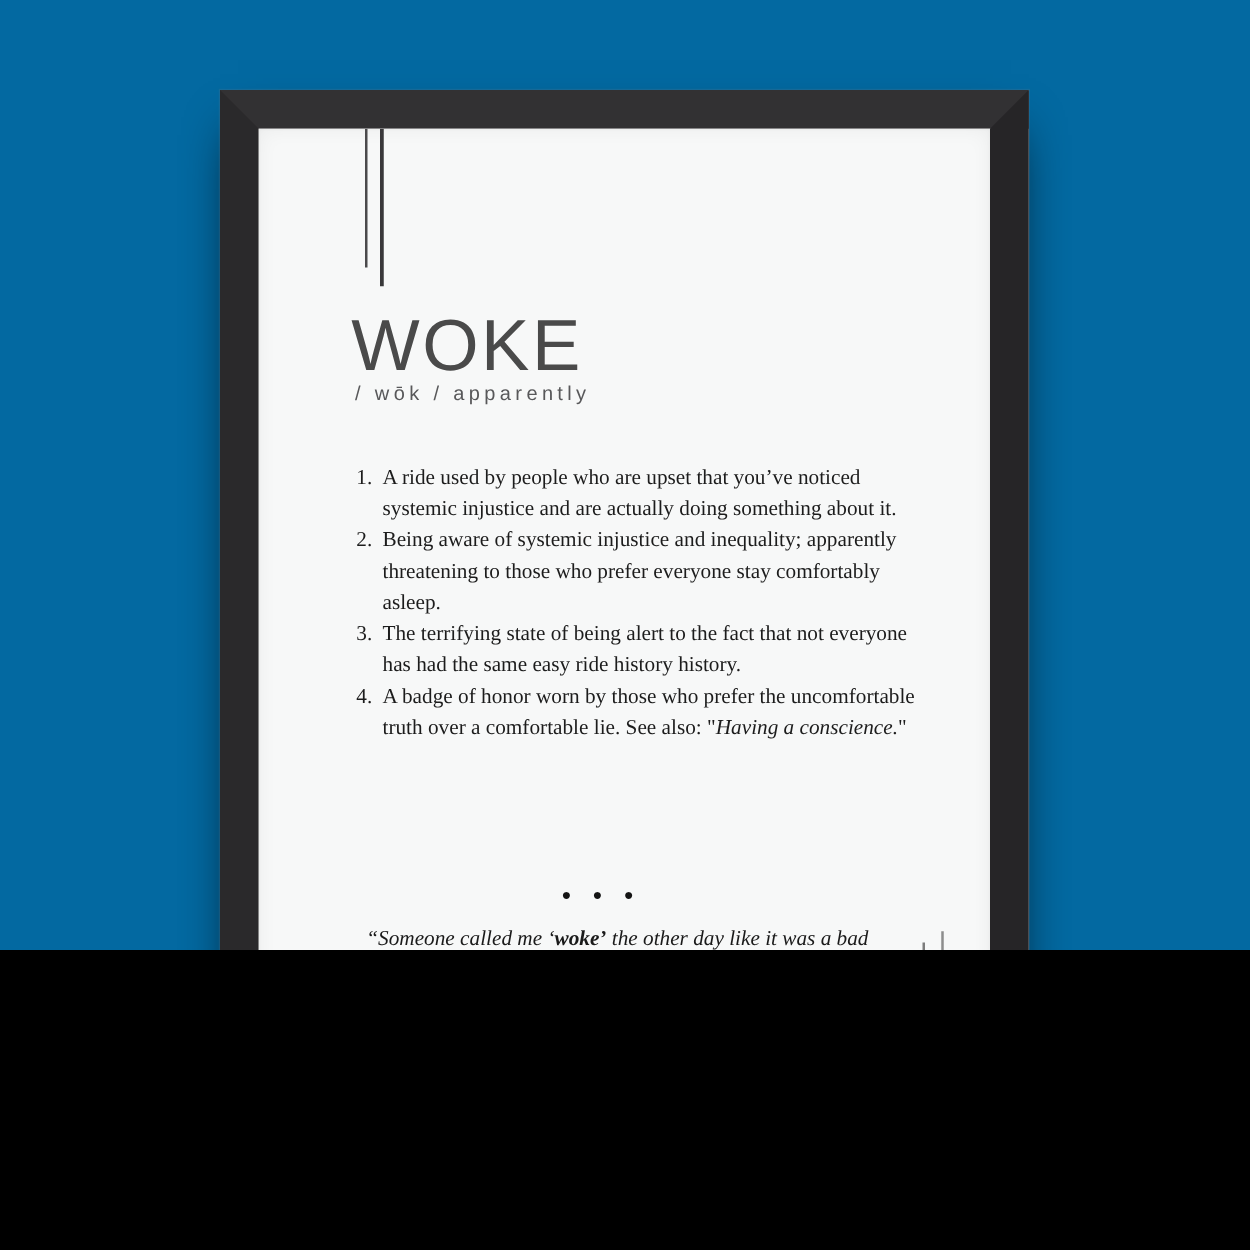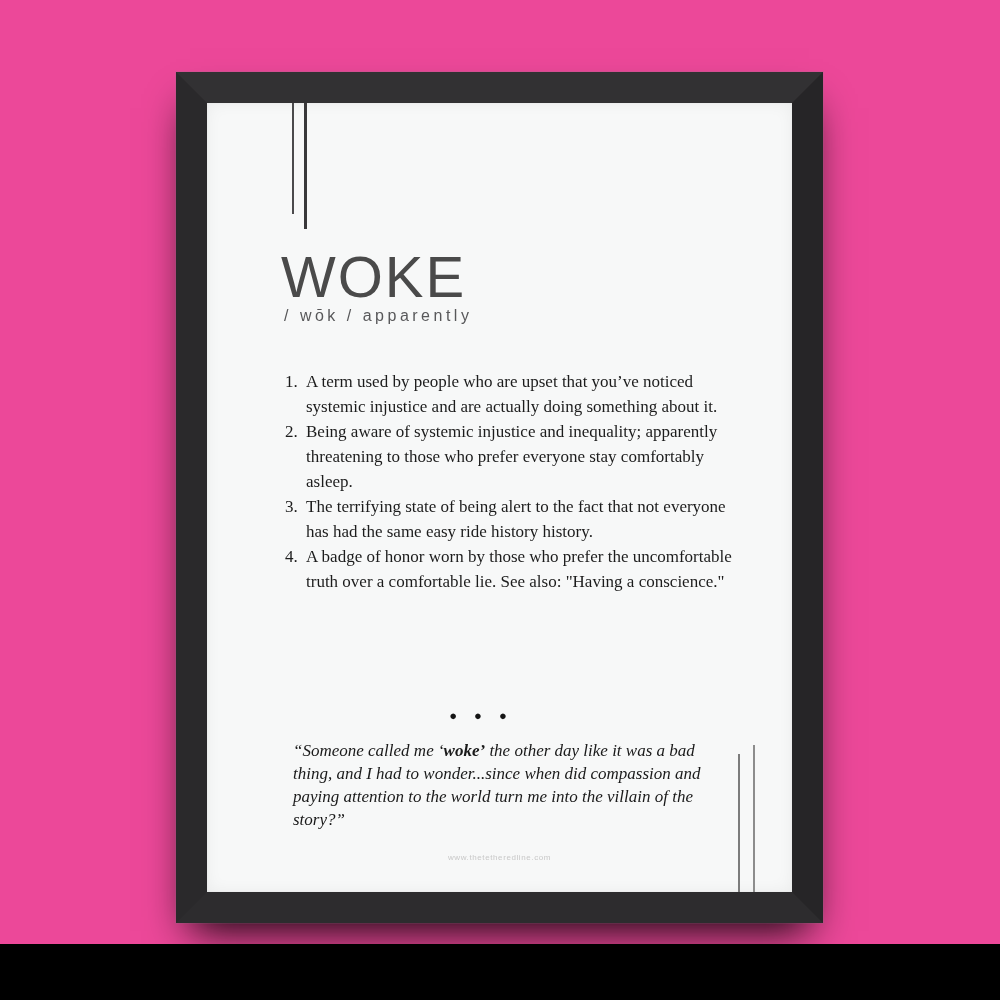--- a/index.html
+++ b/index.html
@@ -1,20 +1,20 @@
 <!DOCTYPE html>
 <html><head>
 <meta charset="utf-8">
 <style>
   html, body { margin: 0; padding: 0; background: #000; }
   #scene {
     position: relative;
     width: 1000px;
-    height: 944px;
-    background: #ec4899;
+    height: 760px;
+    background: #0369a1;
     overflow: hidden;
     font-family: "Liberation Sans", sans-serif;
   }
   
   #frame {
     position: absolute;
     left: 176px; top: 72px;
     width: 647px; height: 851px;
     box-sizing: border-box;
     border-style: solid;
@@ -62,21 +62,21 @@
     left: 78px; top: 266px;
     width: 452px;
     font-family: "Liberation Serif", serif;
     font-size: 17px;
     line-height: 25px;
     color: #1c1c1c;
   }
   .def-item { position: relative; padding-left: 21px; }
   .def-num  { position: absolute; left: 0; top: 0; }
   .def-item.num2 .def-text::before { content: " "; letter-spacing: 3px; }
-  .italic   { }
+  .italic   { font-style: italic; }
   
   #dots {
     position: absolute;
     left: 0; right: 0; top: 605px;
     text-align: center;
     transform: translateX(-13px);
     font-size: 13px;
     letter-spacing: 17px;
     color: #141414;
   }
@@ -111,21 +111,21 @@
 
       <div id="line-top-a" class="vline"></div>
       <div id="line-top-b" class="vline"></div>
 
       <div id="title">WOKE</div>
       <div id="pronunciation">/ wōk / apparently</div>
 
       <div id="definitions">
         <div class="def-item">
           <span class="def-num">1.</span>
-          <span class="def-text">A term used by people who are upset that you’ve noticed systemic injustice and are actually doing something about it.</span>
+          <span class="def-text">A ride used by people who are upset that you’ve noticed systemic injustice and are actually doing something about it.</span>
         </div>
         <div class="def-item num2">
           <span class="def-num">2.</span>
           <span class="def-text">Being aware of systemic injustice and inequality; apparently threatening to those who prefer everyone stay comfortably asleep.</span>
         </div>
         <div class="def-item">
           <span class="def-num">3.</span>
           <span class="def-text">The terrifying state of being alert to the fact that not everyone has had the same easy ride history history.</span>
         </div>
         <div class="def-item">

